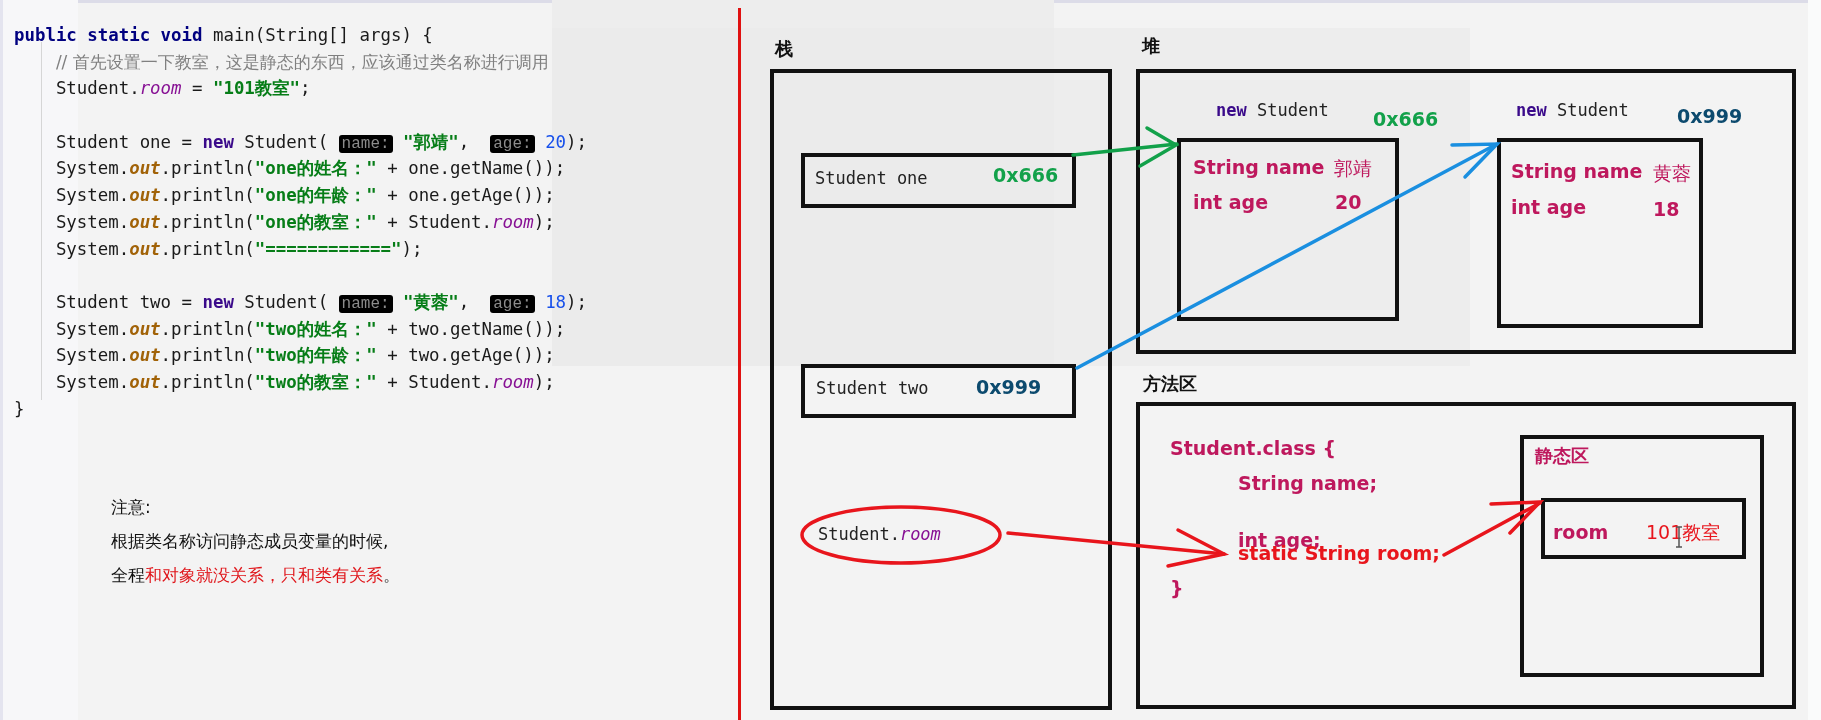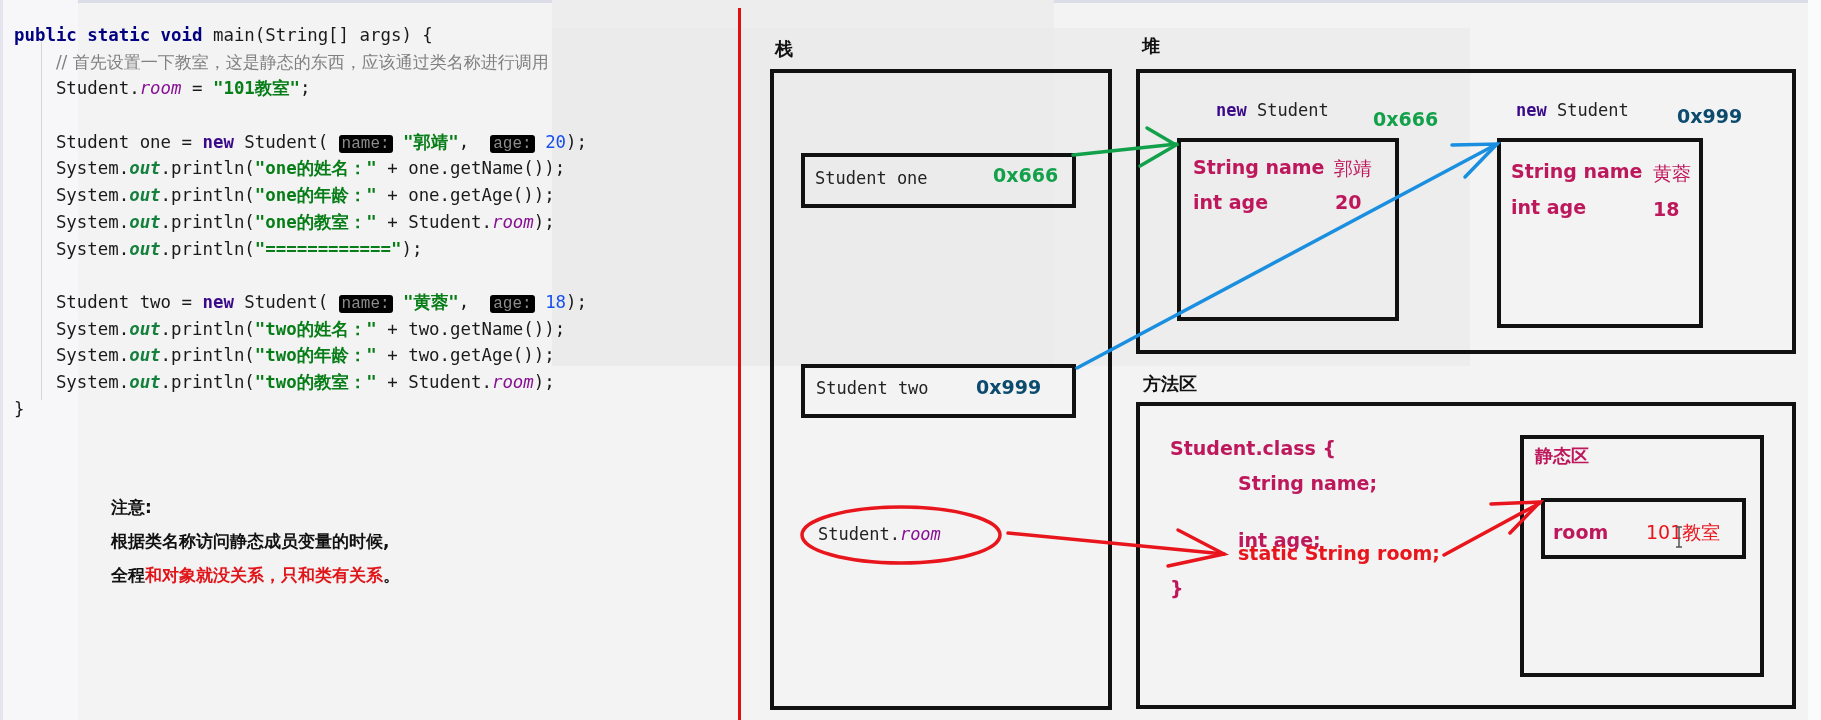--- a/index.html
+++ b/index.html
@@ -9,25 +9,25 @@
   .bg-band1 { position:absolute; left:552px; top:0; width:502px; height:366px; background:#ededed; }
   .bg-band2 { position:absolute; left:552px; top:28px; width:918px; height:338px; background:#eaeaea; opacity:.7; }
   .bg-right { position:absolute; left:1808px; top:0; width:13px; height:720px; background:#fafbfb; }
   .code { position:absolute; left:14px; top:22px; font-family:"DejaVu Sans Mono", monospace; font-size:17.4px; line-height:26.7px; color:#1a1a1a; white-space:pre; }
   .code .line { height:26.7px; }
   .kw { color:#000080; font-weight:bold; }
   .kw2 { color:#3a0a8a; font-weight:bold; }
   .cmt { color:#808080; font-family:"DejaVu Sans", sans-serif; font-size:17px; }
   .str { color:#067d17; font-weight:bold; }
   .fld { color:#871094; font-style:italic; }
-  .fldb { color:#15803d; font-style:italic; font-weight:bold; }
+  .fldb { color:#a16207; font-style:italic; font-weight:bold; }
   .num { color:#1750eb; }
   .hint { color:#8c8c8c; background:#000000; font-family:Liberation Mono, monospace; font-size:16px; padding:0 3px; border-radius:3px; }
   .guide { position:absolute; left:41px; top:42px; width:1px; height:358px; background:#d6d6d6; }
-  .note { position:absolute; left:111px; font-family:"DejaVu Sans", sans-serif; font-weight:bold; font-size:17px; color:#111; }
+  .note { position:absolute; left:111px; font-family:"DejaVu Sans", sans-serif; font-weight:normal; font-size:17px; color:#111; }
   .note .red { color:#e0151a; }
   .divider { position:absolute; left:738px; top:8px; width:3px; height:712px; background:#e01010; }
   .label { position:absolute; font-weight:bold; font-size:18px; color:#111; }
   .box { position:absolute; border:4px solid #111; box-sizing:border-box; }
   .mono { font-family:"DejaVu Sans Mono", monospace; font-size:17px; color:#222; position:absolute; white-space:pre; }
   .addr { position:absolute; font-family:"DejaVu Sans", sans-serif; font-weight:bold; font-size:19px;text-align:center; }
   .green { color:#12a14a; }
   .blue { color:#0c4a6e; }
   .fieldtxt { position:absolute; font-family:"DejaVu Sans", sans-serif; font-weight:bold; font-size:19px; color:#be185d; white-space:pre; }
   .redtxt { color:#e8151c; }

